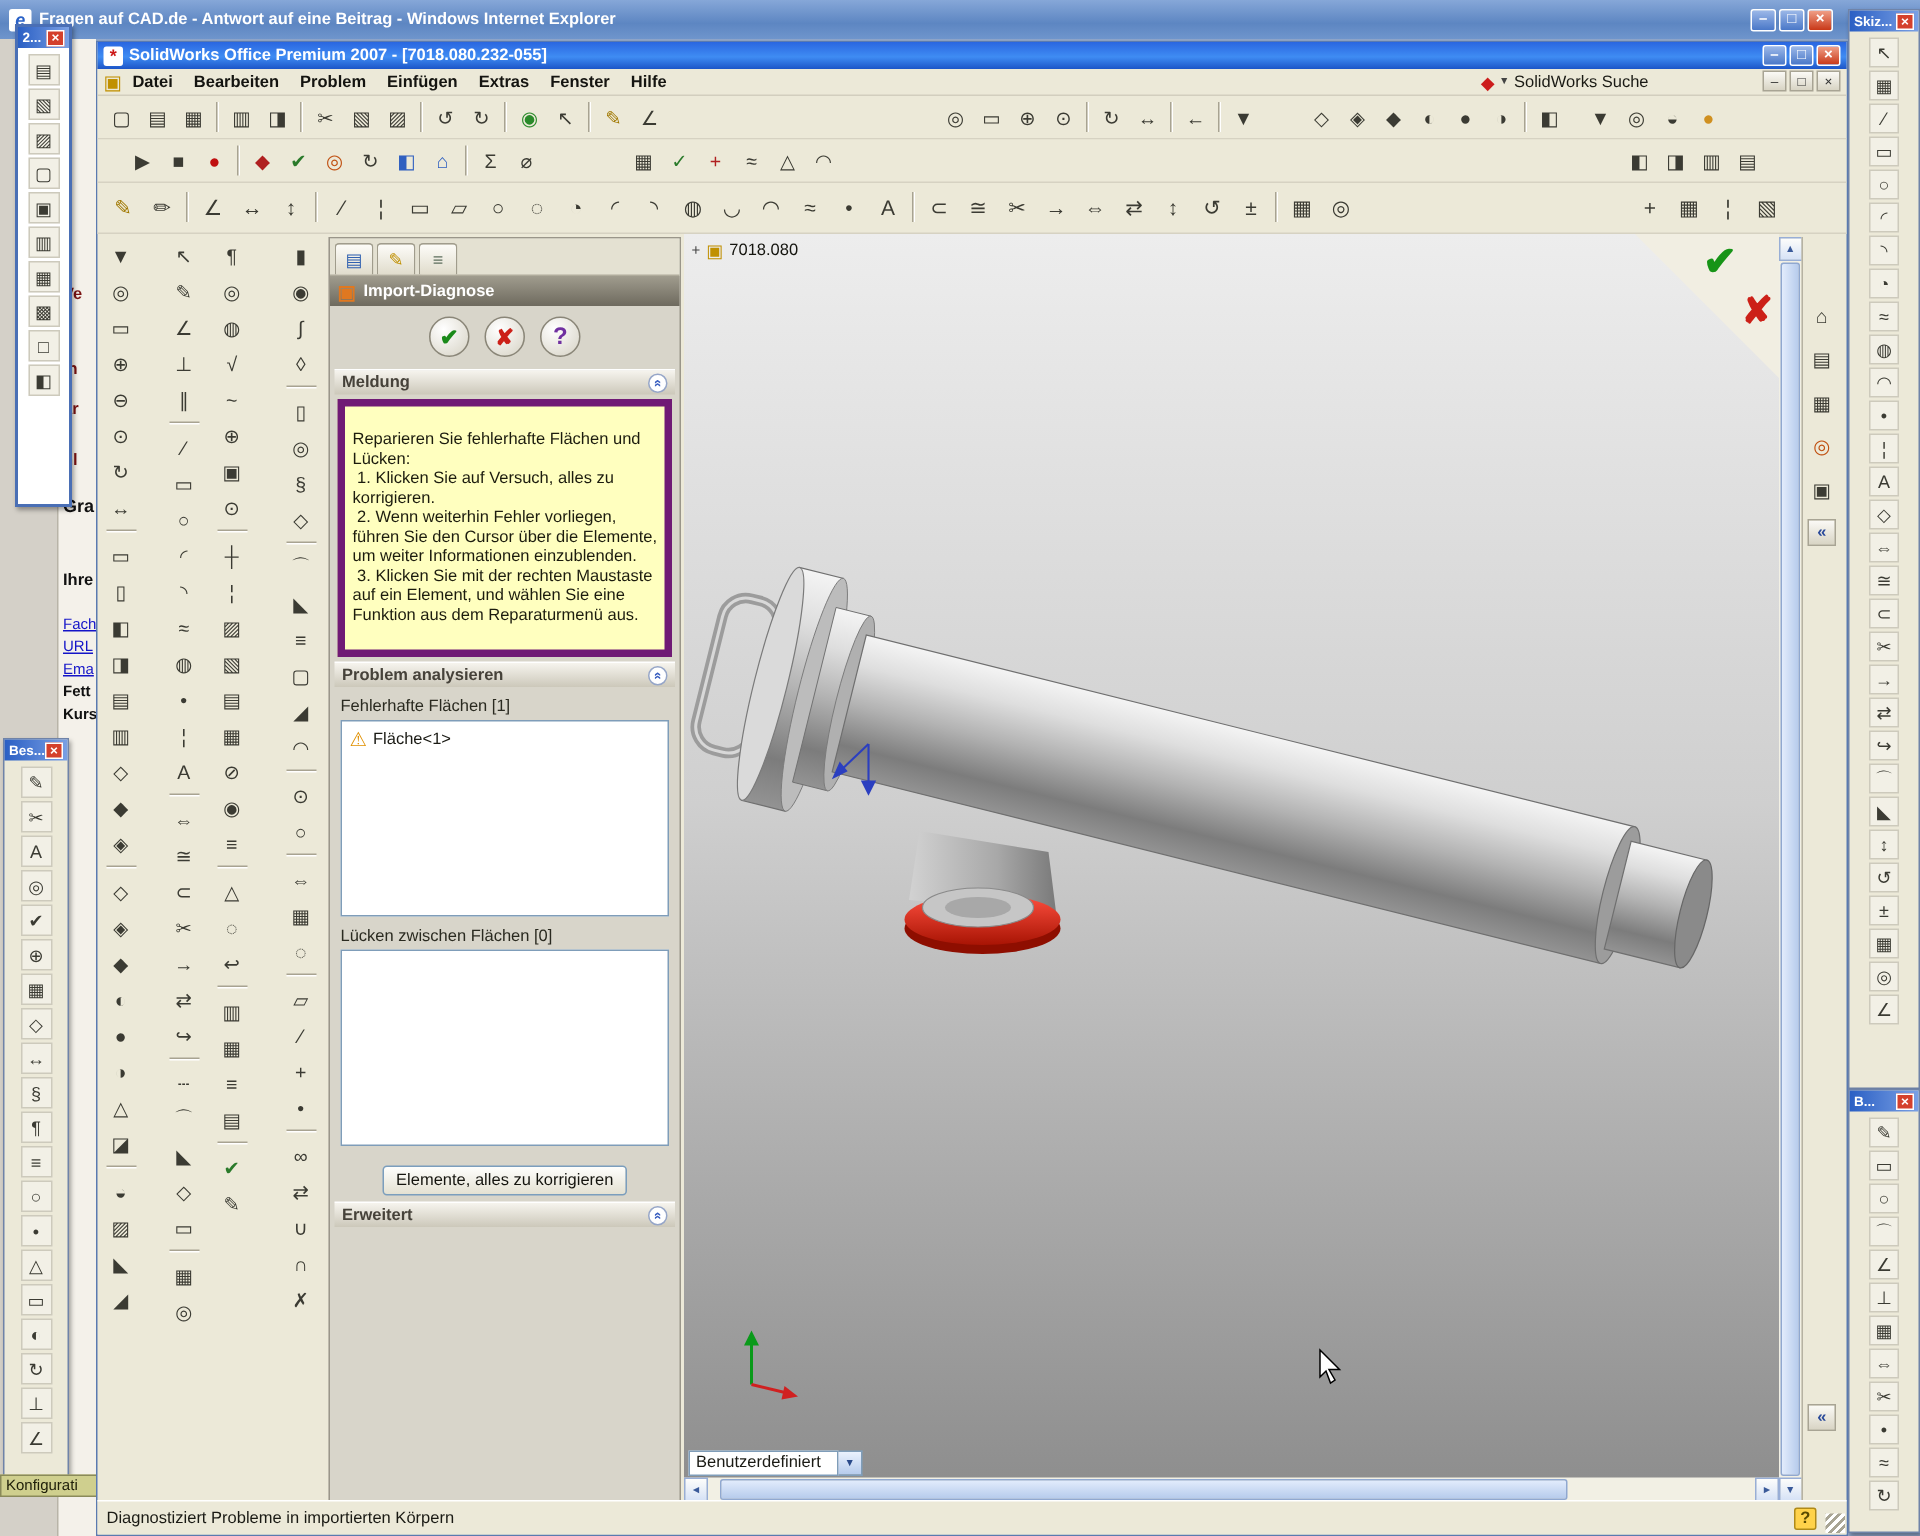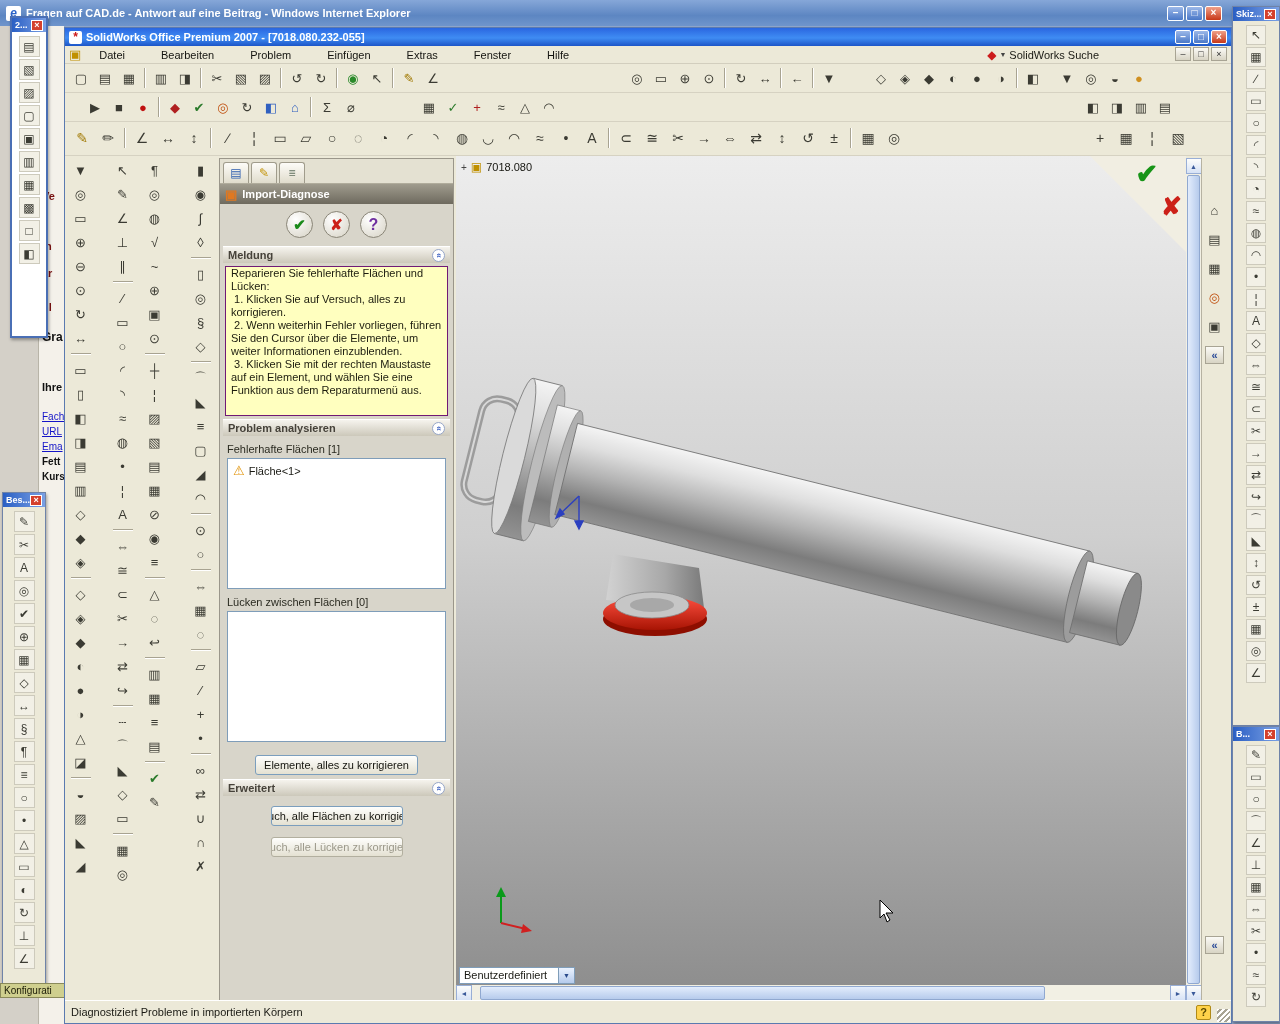--- a/index.html
+++ b/index.html
@@ -47,21 +47,21 @@
   #b-win{left:1232px;top:726px;width:48px;height:296px;}
   #skiz-win .icon-col .icon,#b-win .icon-col .icon{width:20px;height:20px;}
 
   
   #sw{position:absolute;left:64px;top:27px;width:1168px;height:997px;background:#ece9d8;border:1px solid #5a7ab0;}
   #sw-titlebar{position:absolute;left:0;top:0;width:100%;height:18px;background:linear-gradient(#2a66e0,#3f8cf3 55%,#1c55c8);display:flex;align-items:center;color:#fff;font-weight:bold;padding:0 4px;}
   #sw-titlebar .winbtns{margin-left:auto;display:flex;}
   #sw-titlebar .wbtn{width:16px;height:14px;line-height:11px;}
   .sw-logo{width:13px;height:13px;background:#fff;border-radius:2px;color:#cc1818;font-weight:bold;font-size:12px;line-height:12px;text-align:center;margin-right:4px;}
   #menubar{position:absolute;left:0;top:18px;width:100%;height:18px;background:#ece9d8;border-bottom:1px solid #d2cebe;display:flex;align-items:center;padding:0 4px;}
-  .menu-item{padding:1px 18px;color:#141410;}
+  .menu-item{padding:1px 7px;color:#141410;font-weight:bold;}
   #menu-search{margin-left:auto;margin-right:128px;display:flex;align-items:center;gap:3px;}
   #menu-search .logo{color:#cc1c1c;font-size:12px;}
   #menu-search .dd{font-size:7px;color:#444;}
   .mdi-btns{position:absolute;right:4px;top:1px;display:flex;}
   .mdi-btns .mbtn{width:16px;height:14px;border:1px solid #a8a494;background:linear-gradient(#fbfaf6,#d8d4c4);margin-left:2px;font-size:9px;line-height:12px;text-align:center;color:#333;}
 
   .tbrow{position:absolute;left:0;width:100%;height:29px;background:#ece9d8;border-bottom:1px solid #d6d2c2;}
   .tbrow .grp{position:absolute;top:3px;display:flex;align-items:center;}
   .tbrow .icon{width:22px;height:22px;margin:0 1px;border:1px solid transparent;}
   #tb1{top:36px;} #tb2{top:65px;} #tb3{top:94px;height:34px;}
@@ -75,21 +75,21 @@
   
   #pm{position:absolute;left:154px;top:130px;width:235px;height:843px;background:#d8d5ca;border:1px solid #9a968a;}
   .pm-tabs{height:25px;background:#e4e1d2;display:flex;gap:2px;padding:3px 3px 0;border-bottom:1px solid #b0ac9c;}
   .pm-tabs .icon{width:26px;height:21px;background:linear-gradient(#fdfcf8,#e0dccc);border:1px solid #a09c8c;border-bottom:none;border-radius:3px 3px 0 0;font-size:12px;}
   .pm-header{height:20px;background:linear-gradient(#a09c8e,#6e6a5e);color:#fff;font-weight:bold;display:flex;align-items:center;gap:5px;padding:0 5px;}
   .pm-btnrow{display:flex;gap:10px;justify-content:center;padding:7px 0 6px;}
   .pm-round{width:27px;height:27px;border-radius:50%;border:1px solid #8a8678;background:radial-gradient(circle at 35% 30%,#ffffff,#d6d2c4);font-size:15px;font-weight:bold;display:flex;align-items:center;justify-content:center;}
   .ok{color:#1a8a1a}.cancel{color:#cc2018}.helpq{color:#7030a0;font-size:16px;}
   .sect{height:17px;margin:2px 3px 0;background:linear-gradient(#f6f4ee,#ccc8ba);border-top:1px solid #fff;display:flex;align-items:center;padding:0 5px;font-weight:bold;color:#46423a;}
   .chev{margin-left:auto;width:13px;height:13px;border-radius:50%;border:1px solid #96a6c8;color:#3a5fc0;background:#fff;font-size:9px;line-height:10px;text-align:center;transform:rotate(90deg);font-weight:bold;}
-  .msgbox{margin:3px 5px;background:#ffffbf;border:1px solid #701a75;padding:0 5px;white-space:pre-wrap;color:#1c1c0e;min-height:150px;line-height:13px;}
+  .msgbox{margin:3px 5px;background:#ffffbf;border:5px solid #701a75;padding:16px 5px;white-space:pre-wrap;color:#1c1c0e;min-height:150px;line-height:13px;}
   .fieldlabel{padding:7px 7px 3px;color:#2a2a20;}
   .listbox{margin:0 7px;height:131px;background:#fff;border:1px solid #7f9db9;overflow:hidden;}
   .treeitem{display:flex;align-items:center;gap:4px;padding:4px 5px;}
   .treeitem .warn{color:#e09000;font-size:13px;}
   .pm-btncenter{display:flex;justify-content:center;margin:13px 0 4px;}
   .advbox{margin:2px 10px 0;padding:8px 4px;display:flex;flex-direction:column;gap:11px;align-items:center;}
   .advbox .btn{width:132px;}
 
   
   #viewport{position:absolute;left:391px;top:128px;width:730px;height:845px;background:linear-gradient(#ededed,#cfcfcf 45%,#8c8c8c);overflow:hidden;}
@@ -592,24 +592,20 @@
         </div>
       </div>
       <div class="fieldlabel">Lücken zwischen Flächen [0]</div>
       <div class="listbox"></div>
       <div class="pm-btncenter">
         <span class="btn">Elemente, alles zu korrigieren</span>
       </div>
       <div class="sect">
         <span>Erweitert</span>
         <span class="chev">«</span>
-      </div>
-      <div class="advbox">
-        <span class="btn">uch, alle Flächen zu korrigie</span>
-        <span class="btn disabled">uch, alle Lücken zu korrigie</span>
       </div>
     </div>
 
     <div id="viewport">
       <svg width="730" height="845" viewBox="0 0 730 845" style="position:absolute;left:0;top:0">
         <defs>
           <linearGradient id="gTube" x1="0" y1="0" x2="0" y2="1">
             <stop offset="0" stop-color="#f4f4f4"></stop>
               <stop offset="0.22" stop-color="#dedede"></stop>
             <stop offset="0.5" stop-color="#b2b2b2"></stop>

